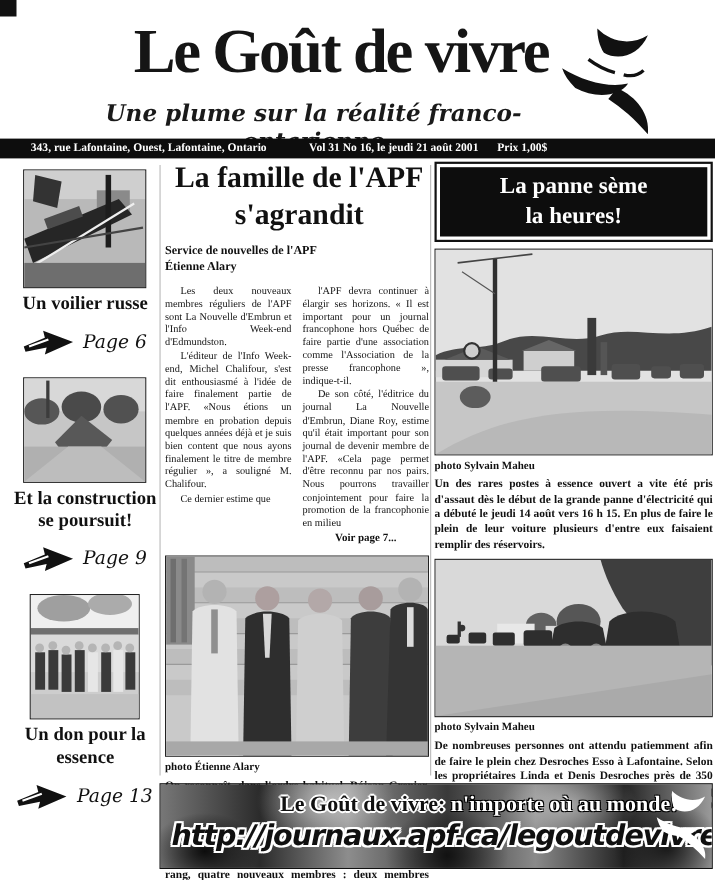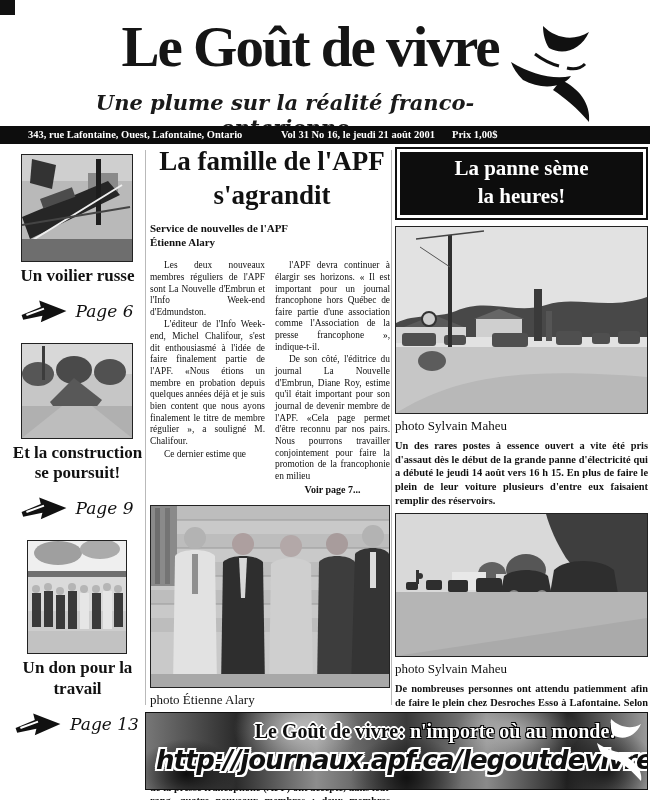--- a/index.html
+++ b/index.html
@@ -29,21 +29,21 @@
   .sb-page{font-style:italic;font-size:17px;font-family:"DejaVu Serif", serif;}
   
   .center-col{position:absolute;left:150px;top:145px;width:240px;}
   .headline{font-weight:bold;font-size:27px;line-height:1.25;text-align:center;margin:0 0 8px 4px;}
   .byline{font-weight:bold;font-size:11px;line-height:1.35;margin-bottom:10px;}
   .twocol{display:flex;gap:10px;}
   .txtcol{width:115px;font-size:9.4px;line-height:1.24;text-align:justify;}
   .txtcol p{margin:0 0 1px 0;text-indent:14px;}
   .continuation{font-weight:bold;text-align:center;font-size:10px;margin-top:6px;text-indent:0 !important;}
   .main-photo{display:block;border:1px solid #222;margin-top:8px;}
-  .photo-credit{font-weight:normal;font-size:13px;margin:4px 0 5px 0;}
+  .photo-credit{font-weight:bold;font-size:10px;margin:4px 0 5px 0;}
   .photo-caption{font-weight:bold;font-size:10.4px;line-height:1.3;text-align:justify;margin:0;}
   
   .right-col{position:absolute;left:395px;top:147px;width:253px;}
   .panic-box{border:2px solid #111;background:#fff;padding:3px;}
   .panic-inner{background:#0d0d0d;color:#fff;text-align:center;font-weight:bold;font-size:21px;
         line-height:1.32;padding:3px 0 5px 0;}
   .right-photo{display:block;border:1px solid #222;margin-top:6px;}
   
   .footer-banner{position:absolute;left:145px;top:712px;width:501px;height:76px;border:1px solid #111;
         background:
@@ -161,21 +161,21 @@
             <circle cx="20" cy="46" r="4"></circle>
             <circle cx="32" cy="50" r="4"></circle>
           <circle cx="44" cy="46" r="4"></circle>
             <circle cx="56" cy="48" r="4"></circle>
             <circle cx="68" cy="48" r="4"></circle>
           <circle cx="79" cy="46" r="4"></circle>
             <circle cx="90" cy="48" r="4"></circle>
         </g>
         <rect x="0" y="90" width="98" height="22" fill="#c2c2c2"></rect>
       </svg>
-      <div class="sb-title">Un don pour la travail</div>
+      <div class="sb-title">Un don pour la essence</div>
       <div class="sb-pagerow">
         <svg width="48" height="28" viewBox="0 0 60 34">
           <polygon points="2,22 26,12 24,4 58,17 26,31 28,23 4,28" fill="#111"></polygon>
           <path d="M8,22 L30,14" stroke="#fff" stroke-width="2.5"></path>
         </svg>
         <span class="sb-page">Page 13</span>
       </div>
     </div>
   </aside>
 

